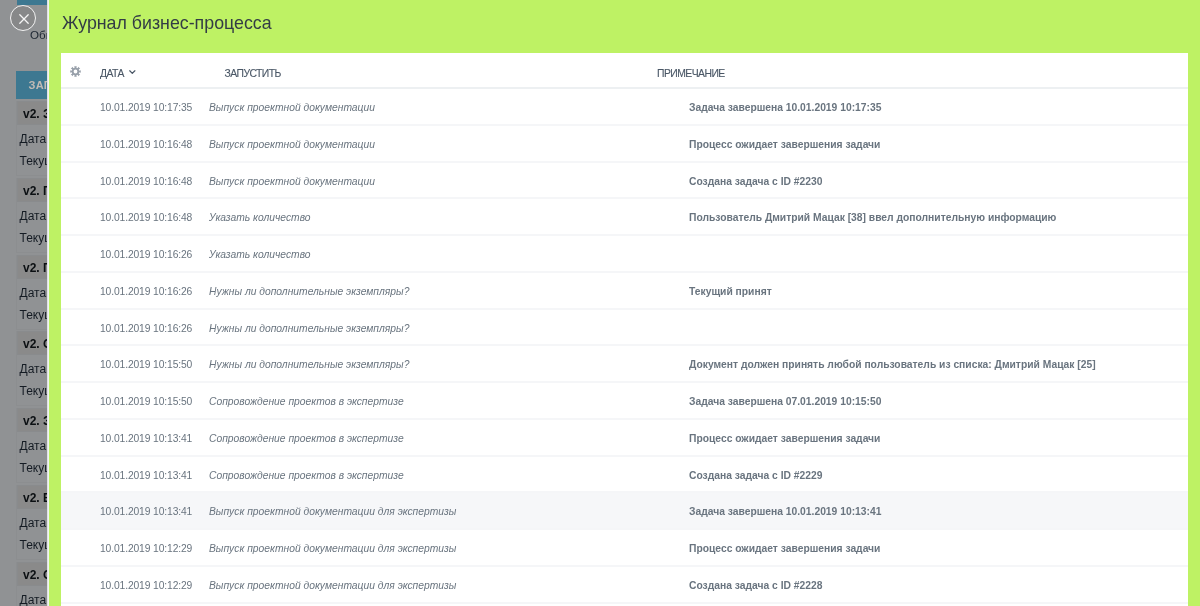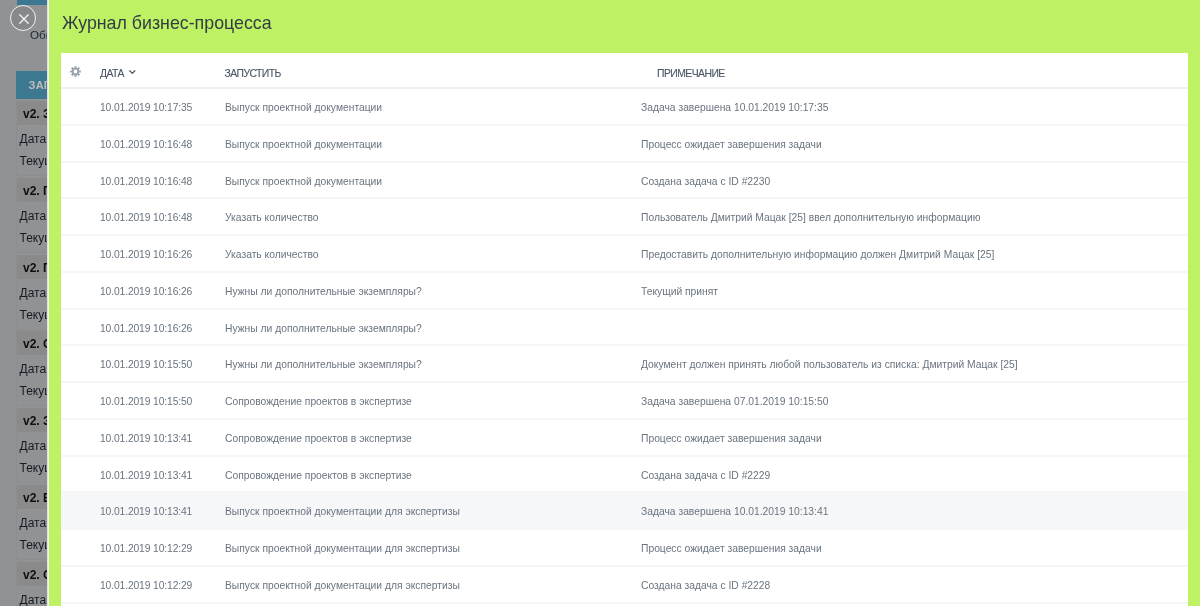--- a/index.html
+++ b/index.html
@@ -48,22 +48,22 @@
   .trow.hl{background:#f6f7f9;}
   .gear{position:absolute;left:9px;top:13px;width:11px;height:11px;}
   .th{position:absolute;top:15px;font-size:10.4px;color:#4a5766;white-space:nowrap;line-height:11px;
       letter-spacing:-0.55px;-webkit-text-stroke:0.12px #4a5766;}
   .th-date{left:39px;}
   .th-name{left:163.5px;}
   .th-note{left:596px;}
   .chev{position:absolute;left:68px;top:16.5px;width:6.6px;height:4.2px;}
   .cell{position:absolute;font-size:10.3px;color:#69747f;white-space:nowrap;top:13px;line-height:12px;}
   .c-date{left:39px;letter-spacing:-0.12px;}
-  .c-name{left:164px;}
-  .c-note{left:580px;}
+  .c-name{left:148px;font-style:italic;}
+  .c-note{left:628px;font-weight:bold;}
 </style>
 </head>
 <body>
 
 <div id="root">
 
   <div class="page">
     <div class="page-tabstrip"></div>
     <div class="page-tab">Общая информация</div>
     <div class="btn-blue">
@@ -195,26 +195,25 @@
             <div class="cell c-note">Процесс ожидает завершения задачи</div>
           </div>
           <div class="trow">
             <div class="cell c-date">10.01.2019 10:16:48</div>
             <div class="cell c-name">Выпуск проектной документации</div>
             <div class="cell c-note">Создана задача с ID #2230</div>
           </div>
           <div class="trow">
             <div class="cell c-date">10.01.2019 10:16:48</div>
             <div class="cell c-name">Указать количество</div>
-            <div class="cell c-note">Пользователь Дмитрий Мацак [25] ввел дополнительную информацию</div>
+            <div class="cell c-note">Пользователь Дмитрий Мацак [38] ввел дополнительную информацию</div>
           </div>
           <div class="trow">
             <div class="cell c-date">10.01.2019 10:16:26</div>
             <div class="cell c-name">Указать количество</div>
-            <div class="cell c-note">Предоставить дополнительную информацию должен Дмитрий Мацак [25]</div>
           </div>
           <div class="trow">
             <div class="cell c-date">10.01.2019 10:16:26</div>
             <div class="cell c-name">Нужны ли дополнительные экземпляры?</div>
             <div class="cell c-note">Текущий принят</div>
           </div>
           <div class="trow">
             <div class="cell c-date">10.01.2019 10:16:26</div>
             <div class="cell c-name">Нужны ли дополнительные экземпляры?</div>
           </div>

